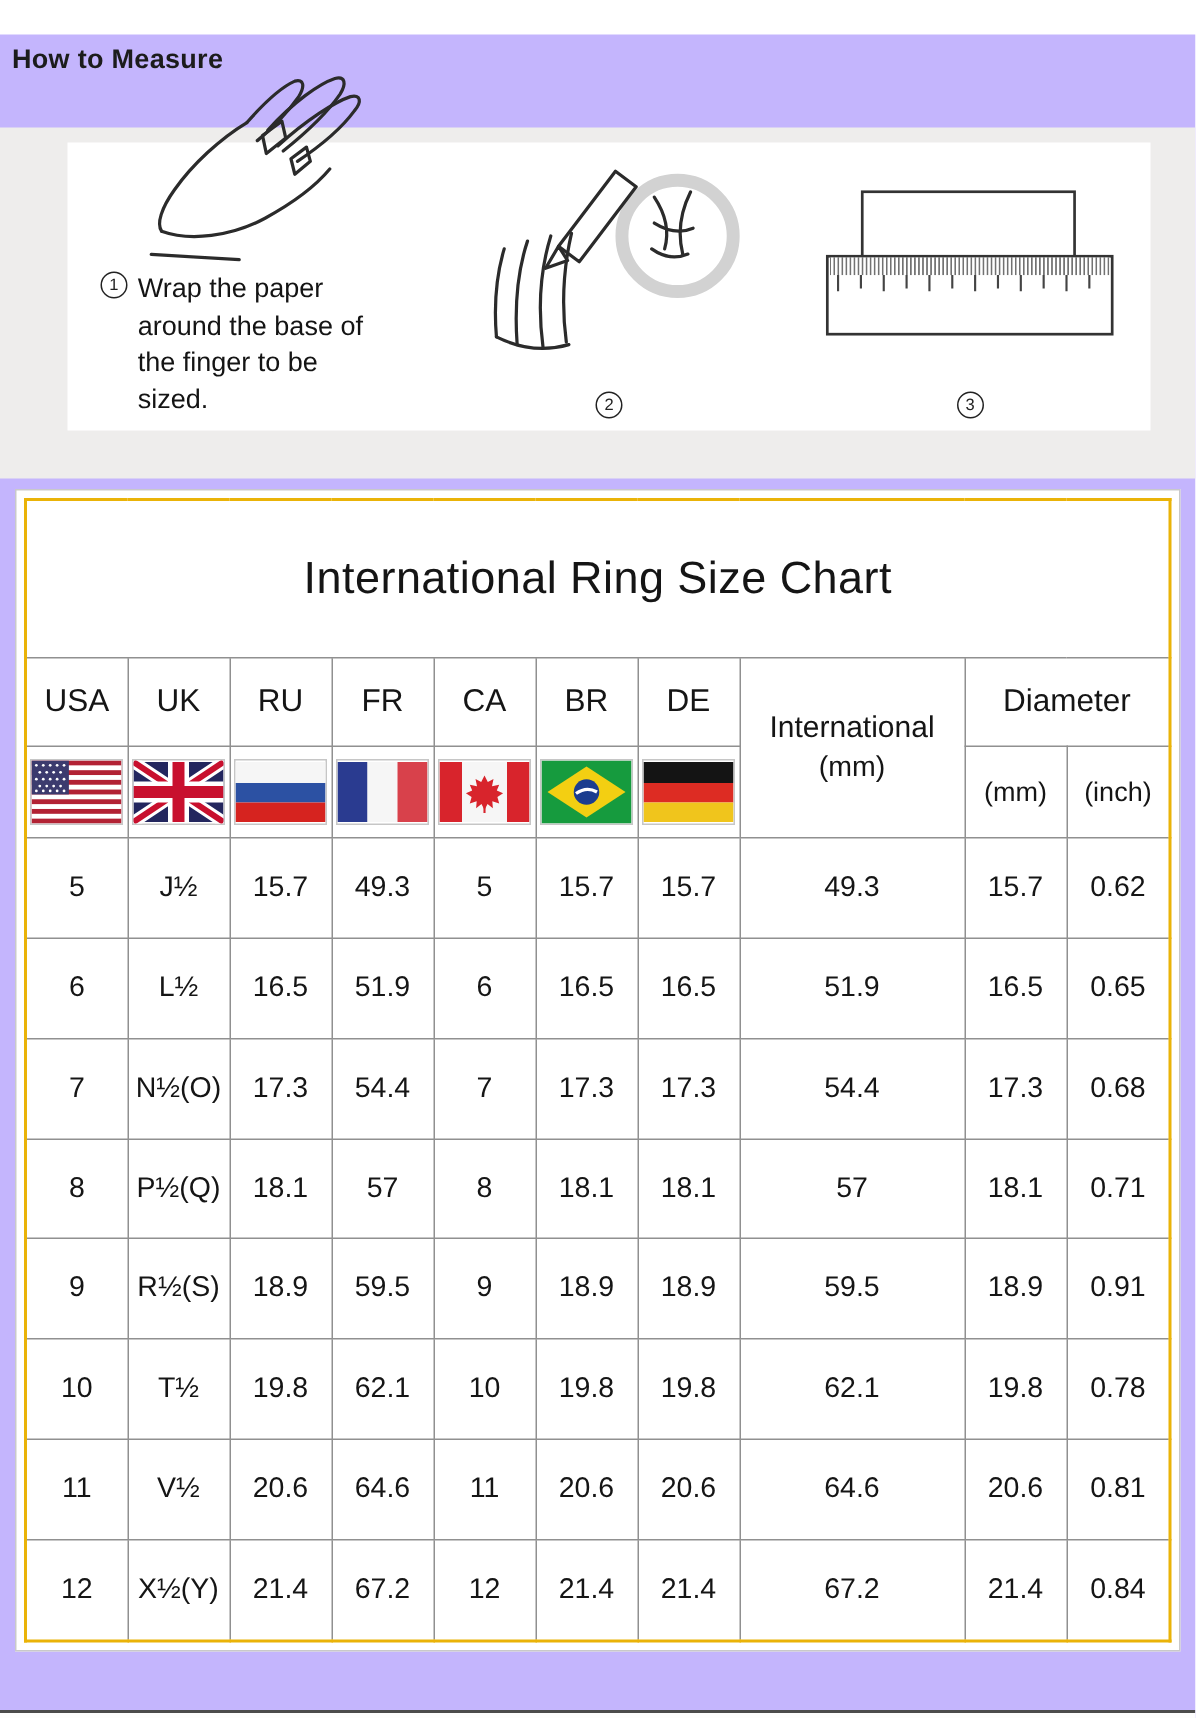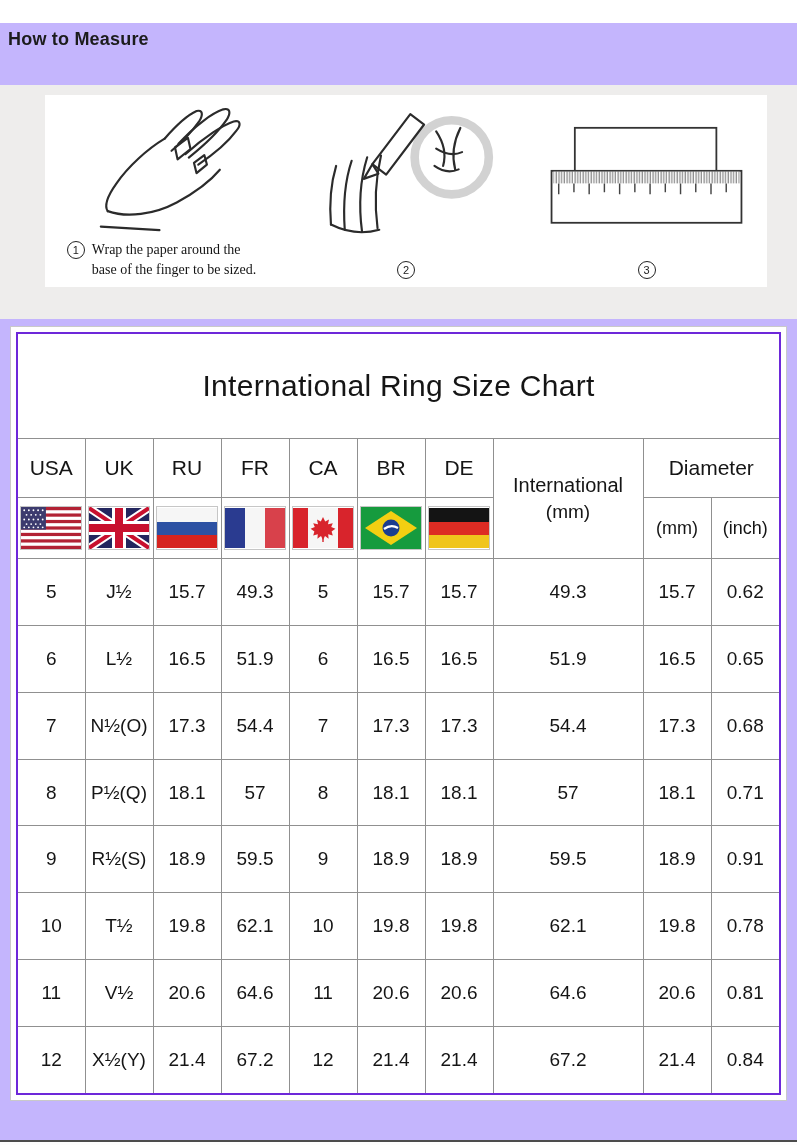--- a/index.html
+++ b/index.html
@@ -15,33 +15,33 @@
   .measure-band{position:absolute;top:62px;left:0;width:797px;height:234px;background:#eeedec;}
   .illus-box{position:absolute;top:10px;left:45px;width:722px;height:192px;background:#fff;}
   .steps{display:flex;height:100%;}
   .step{flex:1;display:flex;flex-direction:column;align-items:center;justify-content:flex-end;padding-bottom:8px;}
   .step-art{flex:1;display:flex;align-items:center;justify-content:center;width:100%;}
   .step-caption-row{display:flex;gap:7px;align-items:flex-start;}
   .step-num{
     flex:0 0 auto;width:16px;height:16px;border:1.4px solid #222;border-radius:50%;
     font-size:11px;line-height:16px;text-align:center;color:#222;margin-top:1px;font-weight:400;
   }
-  .step-text{font-size:14px;line-height:1.38;color:#141414;font-family:Liberation Serif, serif;}
+  .step-text{font-size:18px;line-height:1.38;color:#141414;}
   .w1{max-width:172px;} .w2{max-width:150px;} .w3{max-width:182px;}
   
   .table-panel{
     position:absolute;top:303px;left:10px;width:777px;height:775px;background:#fff;
     border:1px solid #c9c9c9;box-sizing:border-box;padding:5px;
   }
   table.ring-table{width:100%;height:100%;border-collapse:collapse;table-layout:fixed;}
   .ring-table th,.ring-table td{
     border:1.5px solid #909090;text-align:center;vertical-align:middle;
     font-weight:400;color:#151515;padding:0;overflow:hidden;
   }
-  table.ring-table{border:2px solid #6d28d9;}
+  table.ring-table{border:2px solid #eab308;}
   .title-cell{height:104px;font-size:30px;font-weight:700;color:#101010;letter-spacing:.3px;}
   .code-row th{height:58px;font-size:21px;}
   .flag-row th{height:60px;}
   .circ-cell .lbl{font-size:20px;}
   .circ-cell .unit{font-size:19px;margin-top:4px;}
   .diam-cell{font-size:20px;}
   .unit-cell{font-size:18px;}
   .ring-table td{height:65px;font-size:19px;}
   .flag{display:block;margin:0 auto;width:62px;height:44px;border:1px solid #c6c6c6;box-sizing:border-box;}
   

